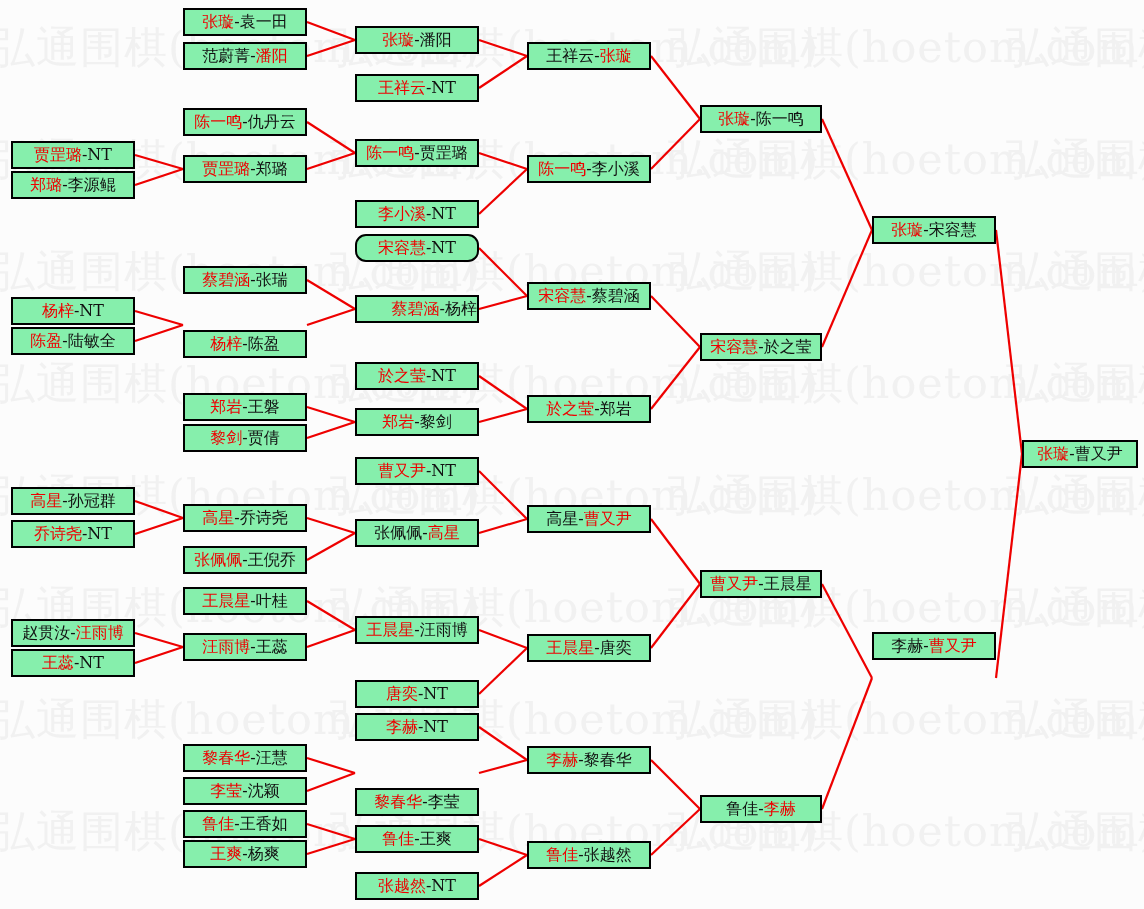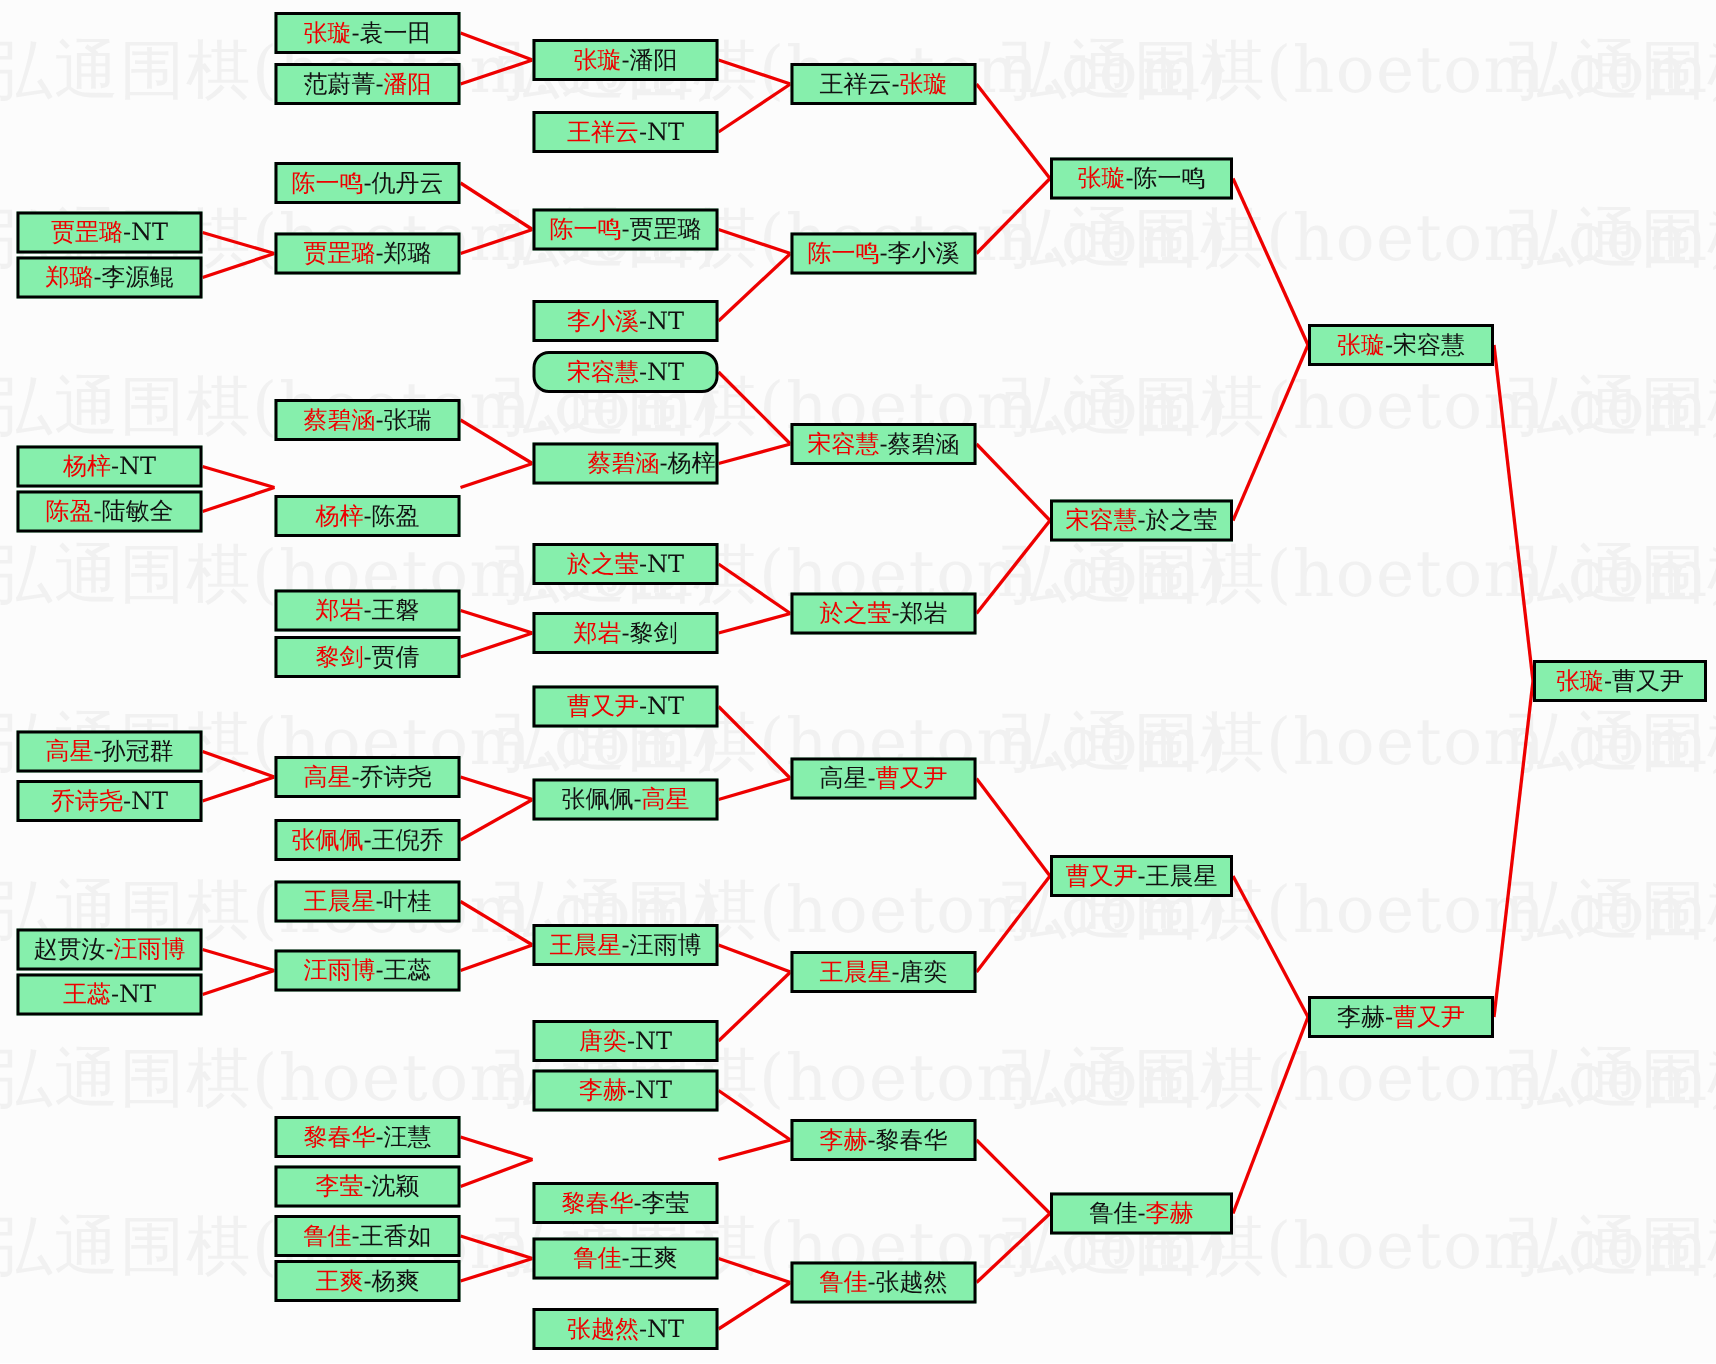--- a/index.html
+++ b/index.html
@@ -188,16 +188,16 @@
       <div class="match" style="left: 527px; top: 395px; width: 124px;"><span class="w">於之莹</span><span class="sep">-</span><span class="p">郑岩</span></div>
       <div class="match" style="left: 527px; top: 505px; width: 124px;"><span class="p">高星</span><span class="sep">-</span><span class="w">曹又尹</span></div>
       <div class="match" style="left: 527px; top: 634px; width: 124px;"><span class="w">王晨星</span><span class="sep">-</span><span class="p">唐奕</span></div>
       <div class="match" style="left: 527px; top: 746px; width: 124px;"><span class="w">李赫</span><span class="sep">-</span><span class="p">黎春华</span></div>
       <div class="match" style="left: 527px; top: 841px; width: 124px;"><span class="w">鲁佳</span><span class="sep">-</span><span class="p">张越然</span></div>
       <div class="match" style="left: 700px; top: 105px; width: 122px;"><span class="w">张璇</span><span class="sep">-</span><span class="p">陈一鸣</span></div>
       <div class="match" style="left: 700px; top: 333px; width: 122px;"><span class="w">宋容慧</span><span class="sep">-</span><span class="p">於之莹</span></div>
       <div class="match" style="left: 700px; top: 570px; width: 122px;"><span class="w">曹又尹</span><span class="sep">-</span><span class="p">王晨星</span></div>
       <div class="match" style="left: 700px; top: 795px; width: 122px;"><span class="p">鲁佳</span><span class="sep">-</span><span class="w">李赫</span></div>
       <div class="match" style="left: 872px; top: 216px; width: 124px;"><span class="w">张璇</span><span class="sep">-</span><span class="p">宋容慧</span></div>
-      <div class="match" style="left: 872px; top: 664px; width: 124px;"><span class="p">李赫</span><span class="sep">-</span><span class="w">曹又尹</span></div>
+      <div class="match" style="left: 872px; top: 632px; width: 124px;"><span class="p">李赫</span><span class="sep">-</span><span class="w">曹又尹</span></div>
       <div class="match" style="left: 1022px; top: 440px; width: 116px;"><span class="w">张璇</span><span class="sep">-</span><span class="p">曹又尹</span></div>
     </div>
 </div>
 
 </body></html>

